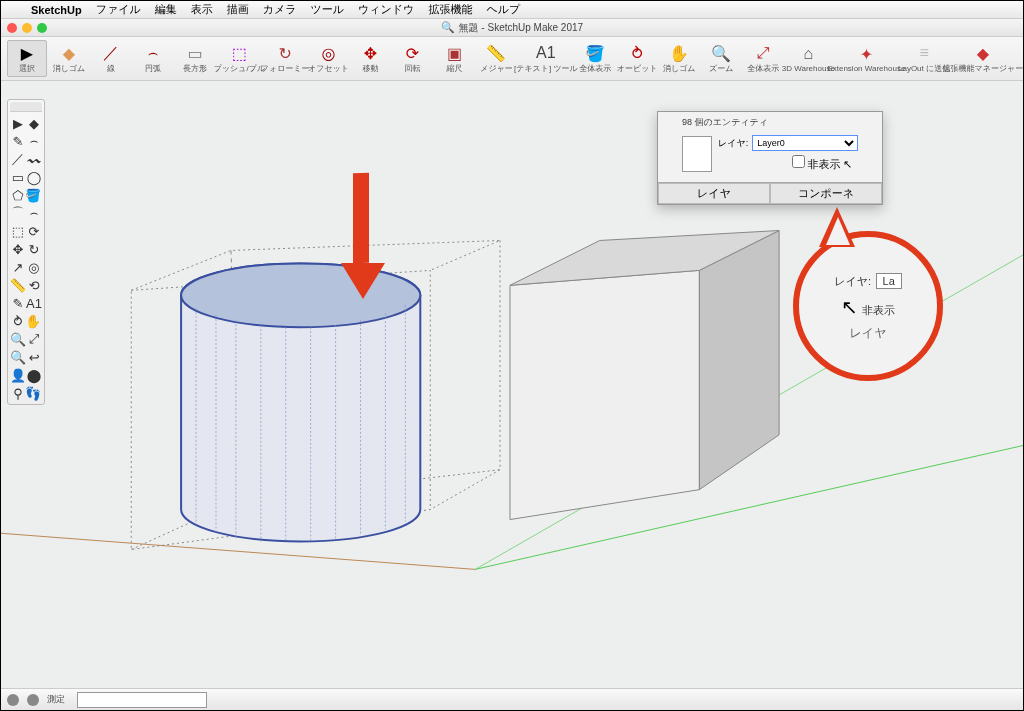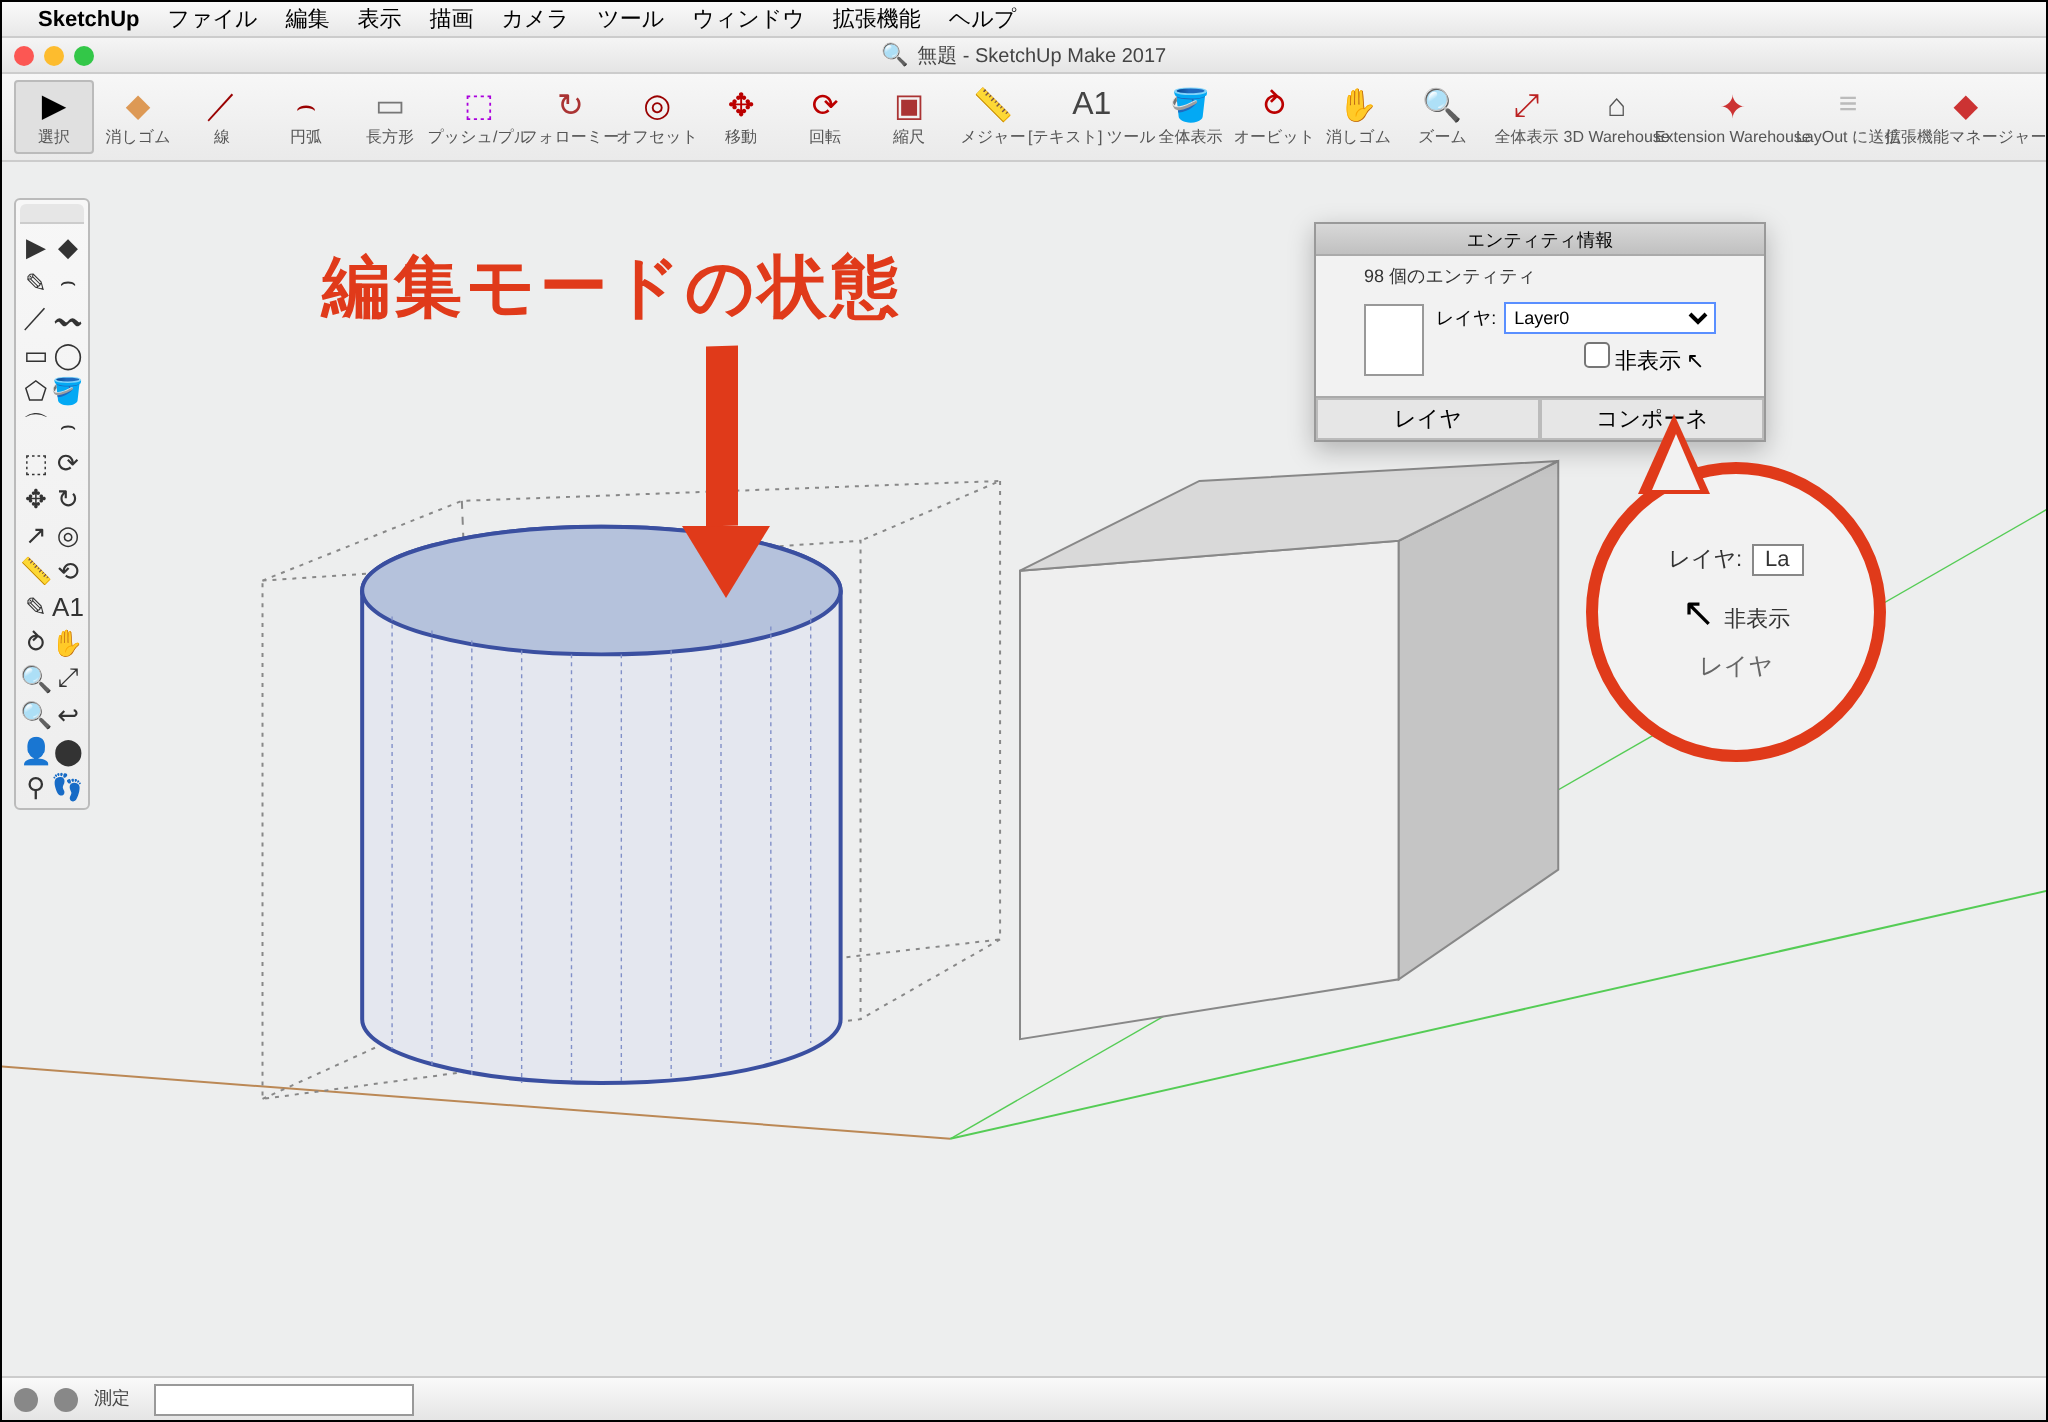--- a/index.html
+++ b/index.html
@@ -1,17 +1,17 @@
 <!DOCTYPE html>
 <html><head>
 <meta charset="utf-8">
 <style>
 *{margin:0;padding:0;box-sizing:border-box;font-family:"Helvetica Neue",Arial,sans-serif;font-size:11px}
 body{background:#f0f0f0;width:1024px;height:711px;overflow:hidden;border:1px solid #000;position:relative}
-.menubar{height:18px;background:linear-gradient(#fafafa,#e8e8e8);display:flex;align-items:center;padding:0 4px;gap:14px;border-bottom:1px solid #ccc}
+.menubar{height:18px;background:linear-gradient(#fafafa,#e8e8e8);display:flex;align-items:center;padding:0 16px;gap:14px;border-bottom:1px solid #ccc}
 .apple{color:#555;font-size:13px}
 .menubar span{cursor:default}
 .menubar b{font-weight:600}
 .titlebar{height:18px;background:linear-gradient(#f5f5f5,#e5e5e5);display:flex;align-items:center;justify-content:center;border-bottom:1px solid #ccc;position:relative}
 .traffic{position:absolute;left:6px;display:flex;gap:5px}
 .traffic div{width:10px;height:10px;border-radius:50%}
 .tl-r{background:#fc5753}.tl-y{background:#fdbc2e}.tl-g{background:#33c748}
 .titlebar .title{font-size:10px;color:#444}
 .toolbar{height:44px;background:linear-gradient(#f7f7f7,#eaeaea);border-bottom:1px solid #ccc;display:flex;align-items:center;padding:0 6px;gap:2px;overflow:hidden}
 .tb-item{display:flex;flex-direction:column;align-items:center;min-width:40px;padding:2px}
@@ -268,28 +268,26 @@
           <div class="cell">👤</div>
           <div class="cell">⬤</div>
         </div>
         <div class="row">
           <div class="cell">⚲</div>
           <div class="cell">👣</div>
         </div>
       </div>
   </div>
 
-  <div class="anno">編集モードの状態</div>
   <div class="arrow">
     <div class="shaft"></div>
       <div class="head"></div>
   </div>
 
   <div class="panel">
-    <div class="p-title">エンティティ情報</div>
     <div class="p-body">
       <div class="p-count">98 個のエンティティ</div>
       <div class="p-row">
         <div class="swatch"></div>
         <div style="flex:1">
           <div style="display:flex;align-items:center;gap:4px">
             <span class="lbl">レイヤ:</span>
             <select><option>Layer0</option></select>
           </div>
           <div class="chk"><input type="checkbox" style=""> <span>非表示</span> <span style="font-size:11px">↖</span></div>

